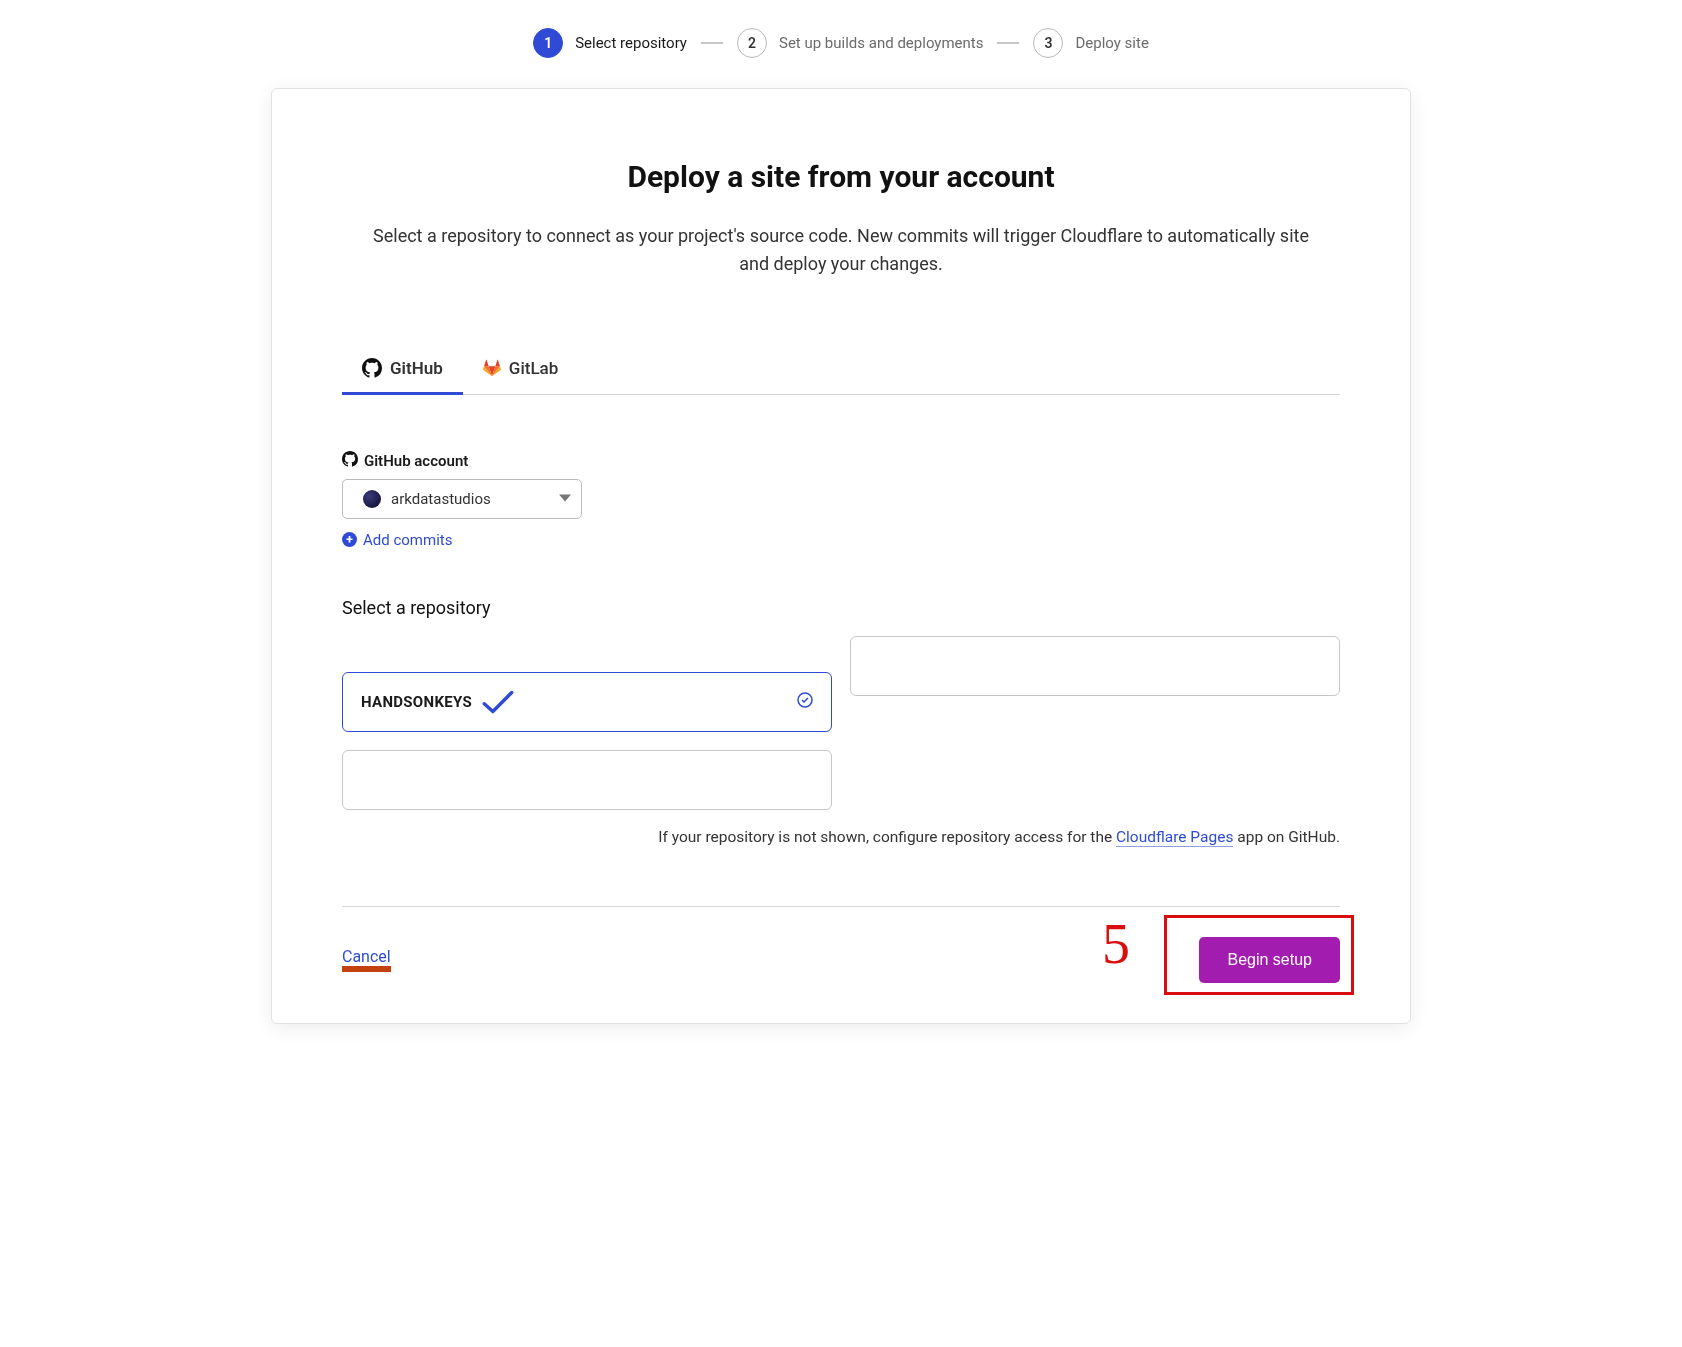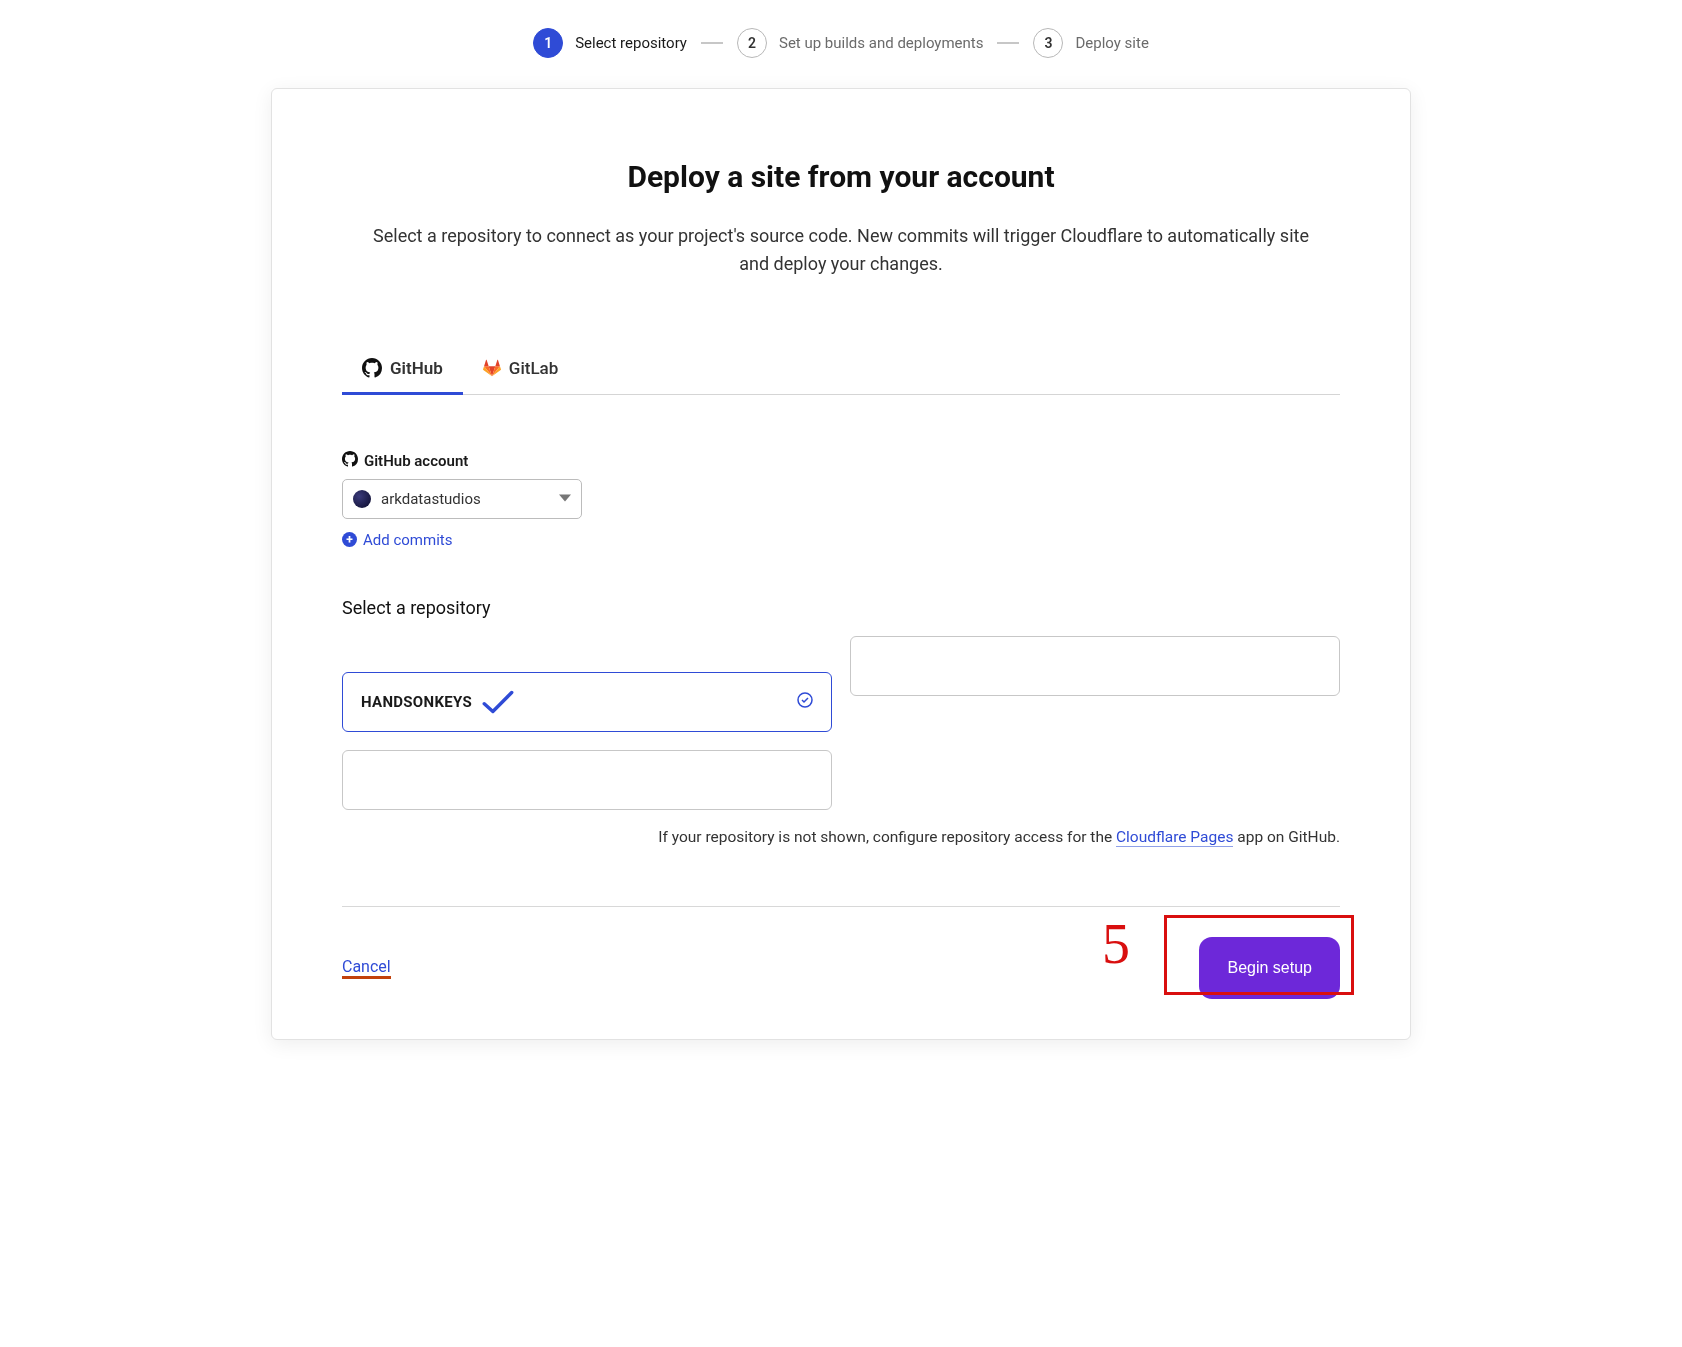--- a/index.html
+++ b/index.html
@@ -71,21 +71,21 @@
 
     .field-label {
       display: flex; align-items: center; gap: 6px;
       font-size: 15px; font-weight: 600;
       margin-bottom: 8px;
     }
     .select-box {
       display: flex; align-items: center; justify-content: space-between;
       width: 240px; height: 40px;
       border: 1px solid #bcbcbc; border-radius: 5px;
-      padding: 0 10px 0 10px;
+      padding: 0 10px 0 20px;
       background: #fff; cursor: pointer;
     }
     .select-left { display: flex; align-items: center; gap: 10px; }
     .avatar-dot {
       width: 18px; height: 18px; border-radius: 50%;
       background: radial-gradient(circle at 35% 35%, #3a3a7a, #0a0a2a);
     }
     .select-text { font-size: 15px; color: #333; }
     .caret-down { color: #777; }
 
@@ -133,25 +133,25 @@
     
     .help-text { font-size: 15.5px; color: #333; margin-top: 18px; text-align: right; }
     .link { color: #2f4bd6; text-decoration: none; border-bottom: 1px solid #8ea0e8; cursor: pointer; }
 
     .divider-h { border: none; border-top: 1px solid #d8d8d8; margin: 60px 0 30px; }
 
     .footer-row {
       display: flex; align-items: center; justify-content: space-between;
       position: relative;
     }
-    .cancel-link { color: #2f4bd6; font-size: 16px; border-bottom: 3px solid #c2410c; cursor: pointer; }
+    .cancel-link { color: #2f4bd6; font-size: 16px; border-bottom: 6px solid #c2410c; cursor: pointer; }
     .begin-btn {
-      background: #6d28d9; color: #fff;
-      border: none; border-radius: 13px;
-      padding: 22px 28px; font-size: 16px;
+      background: #a21caf; color: #fff;
+      border: none; border-radius: 5px;
+      padding: 14px 28px; font-size: 16px;
       cursor: pointer;
     }
     .highlight-box {
       position: absolute; right: -14px; top: -22px;
       width: 190px; height: 80px;
       border: 3px solid #d90f0f; pointer-events: none;
     }
     .annotation-5 {
       position: absolute; right: 210px; top: -25px;
       font-family: cursive; font-size: 56px; color: #d90f0f;

